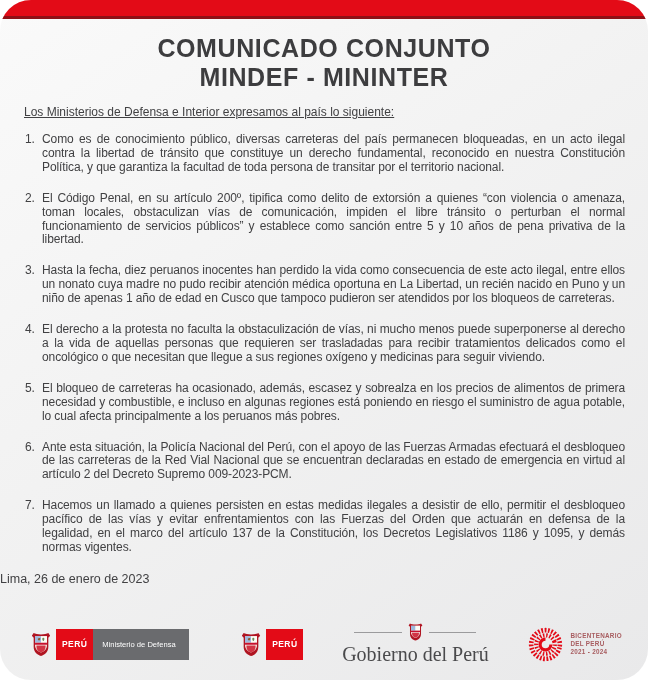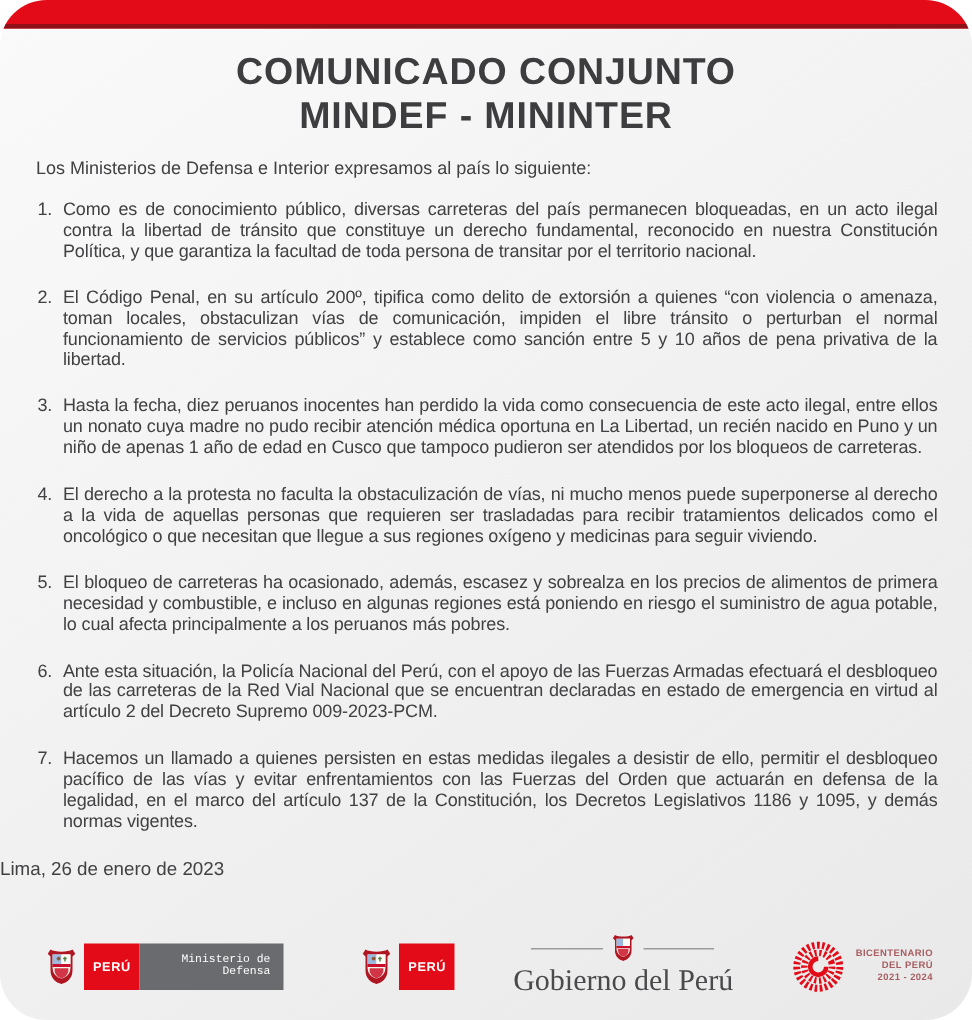--- a/index.html
+++ b/index.html
@@ -24,20 +24,21 @@
     font-weight:800;
     letter-spacing:.6px;
     line-height:29px;
     color:#3d3d3f;
   }
   .intro{
     margin:13px 24px 0 24px;
     font-size:12px;
     line-height:14px;
     color:#414143;
+    text-decoration:underline;
   }
   .list{
     margin:14px 23px 0 25px;
   }
   .para{
     display:flex;
     margin-bottom:17px;
     font-size:12px;
     line-height:13.9px;
     letter-spacing:-0.1px;
@@ -59,21 +60,20 @@
     color:#414143;
   }
   .footer{
     position:absolute;
     left:0;right:0;
     bottom:14px;
     display:flex;
     align-items:center;
     justify-content:space-between;
     padding:0 26px 0 30px;
-    text-align:right;
   }
   .ministry-logo{display:flex;align-items:stretch;height:31px;}
   .ministry-logo .arms{flex:none;width:23px;display:flex;align-items:center;}
   .peru-block{
     flex:none;
     background:#e30b17;
     color:#fff;
     font-weight:700;
     font-size:8.5px;
     letter-spacing:.4px;
@@ -82,21 +82,20 @@
     margin-left:3px;
   }
   .ministry-block{
     flex:none;
     background:#6a6b6e;
     color:#fff;
     font-size:7.6px;
     display:flex;align-items:center;
     padding:0 9px;
     width:78px;
-    font-family:Liberation Mono, monospace;
   }
   .gob-logo{display:flex;flex-direction:column;align-items:center;width:122px;}
   .gob-top{display:flex;align-items:center;width:100%;}
   .gob-line{flex:1;height:1px;background:#9b9b9d;}
   .gob-arms{flex:none;margin:0 5px;}
   .gob-text{
     font-family:"Liberation Serif","DejaVu Serif",serif;
     font-size:20px;
     color:#4a4a4c;
     margin-top:1px;

